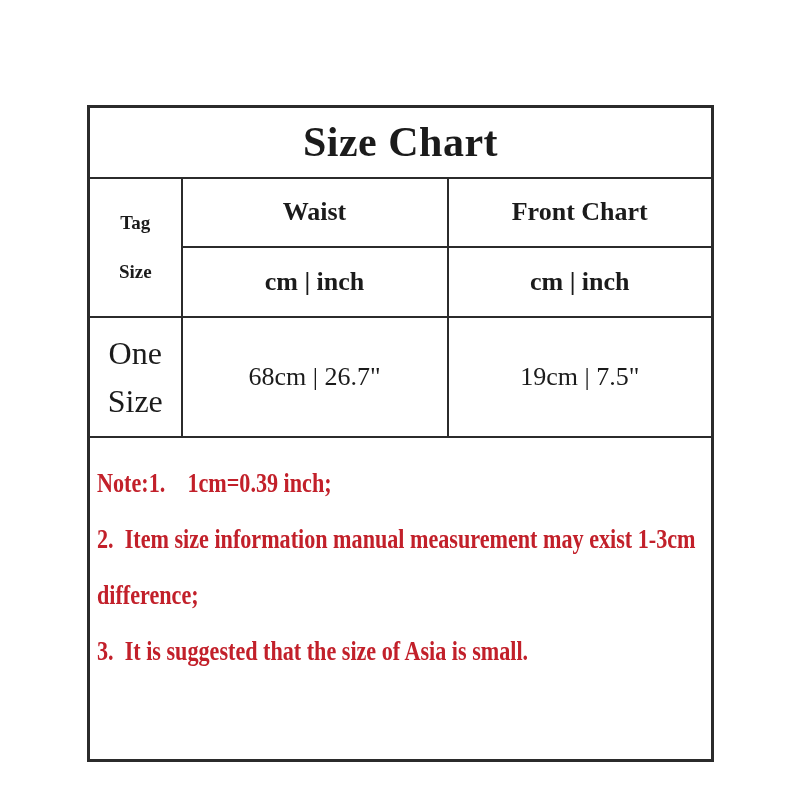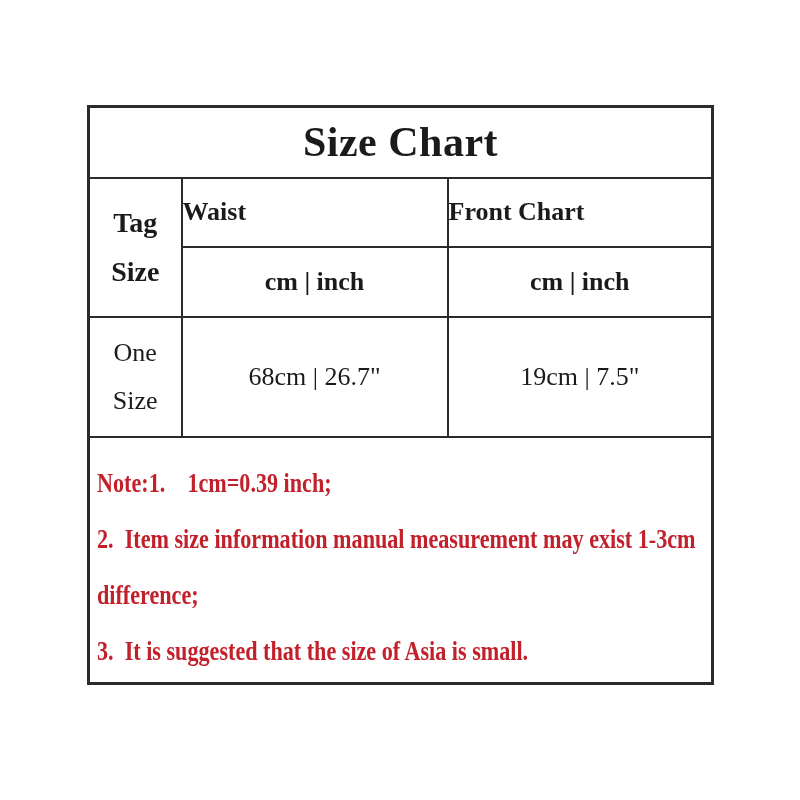--- a/index.html
+++ b/index.html
@@ -13,52 +13,52 @@
   body {
     width: 800px; height: 800px;
     background: var(--page-bg);
     font-family: "Liberation Serif", serif;
     color: var(--text-black);
   }
   .canvas { position: relative; width: 800px; height: 800px; overflow: hidden; }
 
   table.size-table {
     position: absolute; left: 87px; top: 105px;
-    width: 624px; height: 580px;
+    width: 624px; height: 657px;
     border-collapse: collapse; table-layout: fixed;
     border: 3px solid var(--border-color);
   }
   td {
     border: 2px solid var(--border-color);
     padding: 0; color: var(--text-black);
     overflow: hidden;
   }
 
   .title-cell {
     height: 71px; text-align: center; vertical-align: middle;
     font-weight: bold; font-size: 42px; letter-spacing: 0.5px;
   }
   .r-head td { height: 69px; }
   .head-cell {
-    text-align: left; vertical-align: middle;
+    text-align: center; vertical-align: middle;
     font-weight: bold; font-size: 26px;
   }
   .tag-cell {
     text-align: center; vertical-align: middle;
-    font-weight: bold; font-size: 28px;
+    font-weight: bold; font-size: 19px;
   }
   .tag-cell .stack-line, .size-cell .stack-line { line-height: 49px; }
   .r-unit td { height: 70px; }
   .unit-cell {
     text-align: center; vertical-align: middle;
     font-weight: bold; font-size: 26px;
   }
   .r-data td { height: 120px; }
   .size-cell {
-    text-align: center; vertical-align: middle; font-size: 26px;
+    text-align: center; vertical-align: middle; font-size: 32px;
   }
   .size-cell .stack-line { line-height: 48px; }
   .val-cell {
     text-align: center; vertical-align: middle; font-size: 26px;
   }
 
   .notes-cell {
     vertical-align: top;
     padding: 17px 4px 0 7px;
     font-weight: bold;

